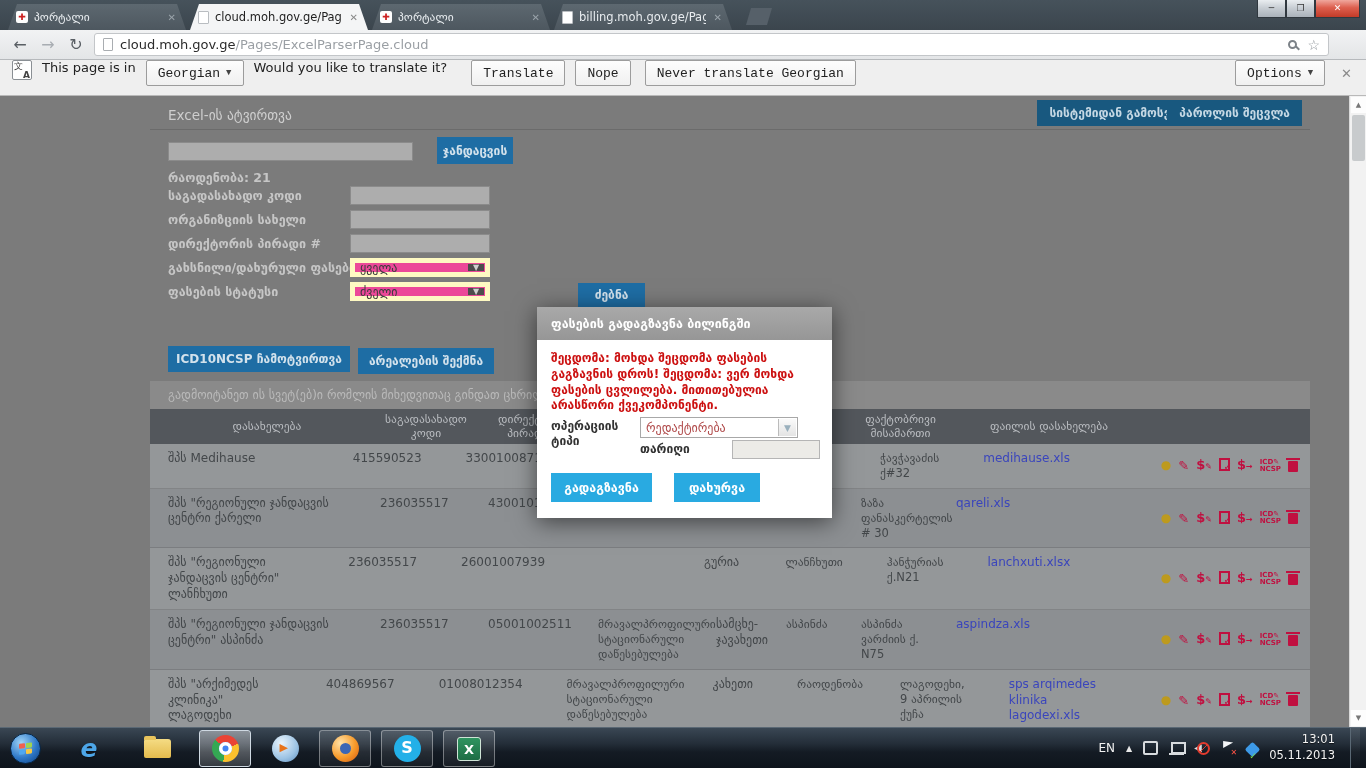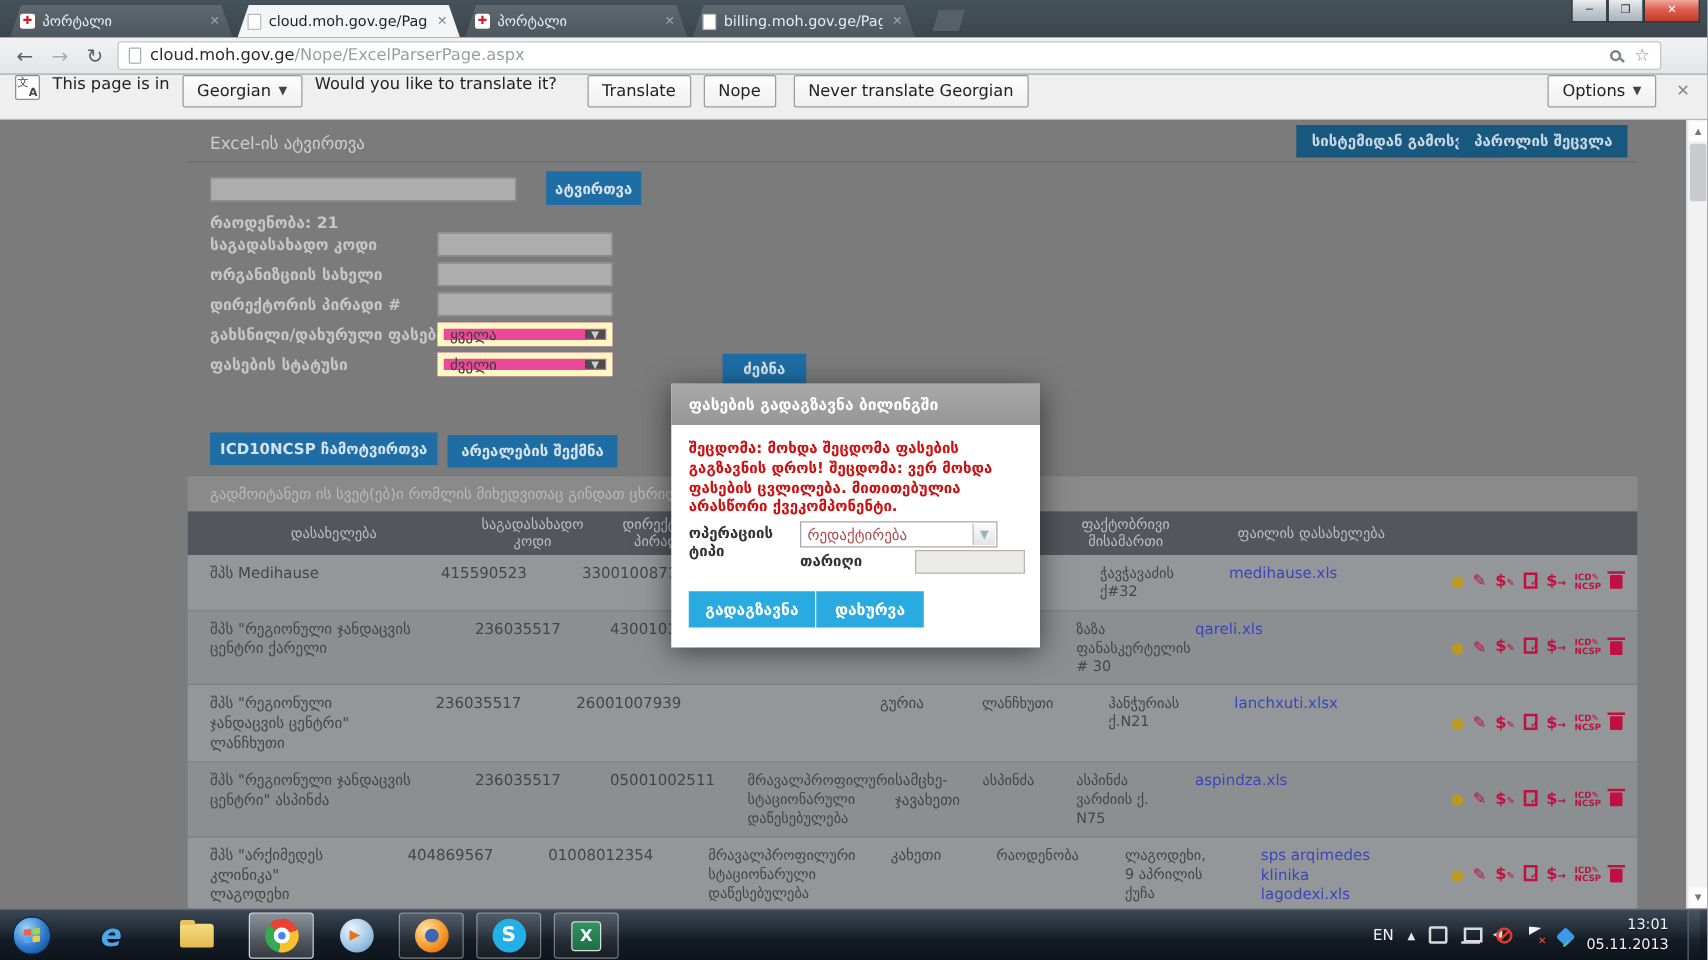--- a/index.html
+++ b/index.html
@@ -34,21 +34,21 @@
   .omni-right { margin-left:auto; display:flex; align-items:center; gap:10px; }
   .mag { width:9px; height:9px; border:2px solid #7c8288; border-radius:50%; position:relative; }
   .mag::after { content:""; position:absolute; width:5px; height:2px; background:#7c8288; transform:rotate(45deg); right:-5px; bottom:-2px; }
   .star { color:#8e9轨499; color:#8e9499; font-size:14px; }
 
   
   .tbar { position:absolute; left:0; top:60px; width:1366px; height:36px; background:#efefef; border-bottom:1px solid #b9b9b9; display:flex; align-items:flex-start; font-size:13px; color:#222; }
   .t-icon { width:20px; height:20px; margin:0 10px 0 12px; border:1px solid #8a8f94; border-radius:2px; background:#fff; position:relative; font-size:9px; }
   .t-icon::before { content:"文"; position:absolute; left:1px; top:-1px; color:#444; }
   .t-icon::after { content:"A"; position:absolute; right:1px; bottom:-1px; color:#444; font-weight:bold; }
-  .t-btn { height:26px; display:inline-flex; align-items:center; padding:0 11px; background:linear-gradient(#fdfdfd,#f0f0f0); border:1px solid #9c9c9c; border-radius:2px; margin-left:10px; white-space:nowrap; }
+  .t-btn { height:26px; display:inline-flex; align-items:center; padding:0 11px; background:linear-gradient(#fdfdfd,#f0f0f0); border:1px solid #9c9c9c; border-radius:2px; margin-left:10px; white-space:nowrap;font-family:Liberation Mono, monospace; }
   .t-caret { font-size:9px; margin-left:6px; color:#444; }
   .t-q { margin-left:10px; }
   .t-right { margin-left:auto; display:flex; align-items:center; margin-right:8px; gap:10px; }
   .t-close { color:#8a8a8a; font-size:13px; padding:0 6px; }
 
   
   .content { position:absolute; left:0; top:96px; width:1366px; height:631px; background:#7b7b7b; overflow:hidden; }
   .pg-title { position:absolute; left:168px; top:11px; font-size:13.5px; color:#cecece; }
   .hdr-btn { position:absolute; top:4px; height:26px; background:#18587f; color:#c5d8e4; font-size:12px; font-weight:bold; display:flex; align-items:center; padding:0 12px; }
   .divider { position:absolute; left:150px; top:33px; width:1160px; border-top:1px solid #6b6b6b; }
@@ -172,21 +172,21 @@
       <div class="winbtn close">✕</div>
     </div>
   </div>
 
   <div class="toolbar">
     <span class="navbtn" style="margin-left:6px">←</span>
     <span class="navbtn dis">→</span>
     <span class="navbtn">↻</span>
     <div class="omnibox">
       <span class="omni-doc"></span>
-      <span class="omni-text"><b style="font-weight:normal">cloud.moh.gov.ge</b><span class="path">/Nope/ExcelParserPage.aspx</span></span>
+      <span class="omni-text"><b style="font-weight:normal">cloud.moh.gov.ge</b><span class="path">/Pages/ExcelParserPage.cloud</span></span>
       <span class="omni-right">
         <span class="mag"></span>
         <span class="star">☆</span>
       </span>
     </div>
   </div>
 
   <div class="tbar">
     <span class="t-icon"></span>
     <span>This page is in</span>
@@ -207,21 +207,21 @@
     </span>
   </div>
 
   <div class="content">
     <div class="pg-title">Excel-ის ატვირთვა</div>
     <div class="hdr-btn" style="right:164px">სისტემიდან გამოსვლა</div>
     <div class="hdr-btn" style="right:64px">პაროლის შეცვლა</div>
     <div class="divider"></div>
 
     <input class="inp upload-inp" style="">
-    <div class="blue-btn upload-btn">ატვირთვა</div>
+    <div class="blue-btn upload-btn">ჯანდაცვის</div>
     <div class="count">რაოდენობა: 21</div>
 
     <div class="f-label" style="top:92px">საგადასახადო კოდი</div>
     <input class="inp f-inp" style="top: 90px;">
     <div class="f-label" style="top:116px">ორგანიზციის სახელი</div>
     <input class="inp f-inp" style="top: 114px;">
     <div class="f-label" style="top:140px">დირექტორის პირადი #</div>
     <input class="inp f-inp" style="top: 138px;">
     <div class="f-label" style="top:164px">გახსნილი/დახურული ფასები</div>
     <div class="f-sel" style="top:162px">
@@ -371,21 +371,21 @@
       <div class="m-title">ფასების გადაგზავნა ბილინგში</div>
       <div class="m-error">შეცდომა: მოხდა შეცდომა ფასების გაგზავნის დროს! შეცდომა: ვერ მოხდა ფასების ცვლილება. მითითებულია არასწორი ქვეკომპონენტი.</div>
       <div class="m-label" style="left:14px; top:112px; width:80px">ოპერაციის ტიპი</div>
       <div class="m-sel">
           <span>რედაქტირება</span>
           <span class="m-sel-arr">▼</span>
         </div>
       <div class="m-label" style="left:103px; top:135px">თარიღი</div>
       <input class="m-inp" value="" style="">
       <div class="m-btn" style="left:14px; width:101px">გადაგზავნა</div>
-      <div class="m-btn" style="left:116px; width:86px">დახურვა</div>
+      <div class="m-btn" style="left:137px; width:86px">დახურვა</div>
     </div>
   </div>
 
   <div class="taskbar">
     <div class="orb">
         <span class="flag">
           <i></i>
           <i></i>
           <i></i>
           <i></i>

